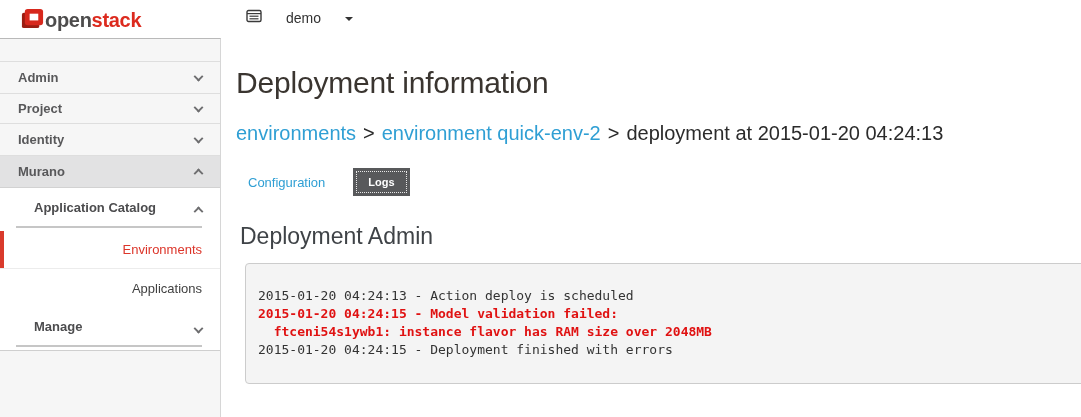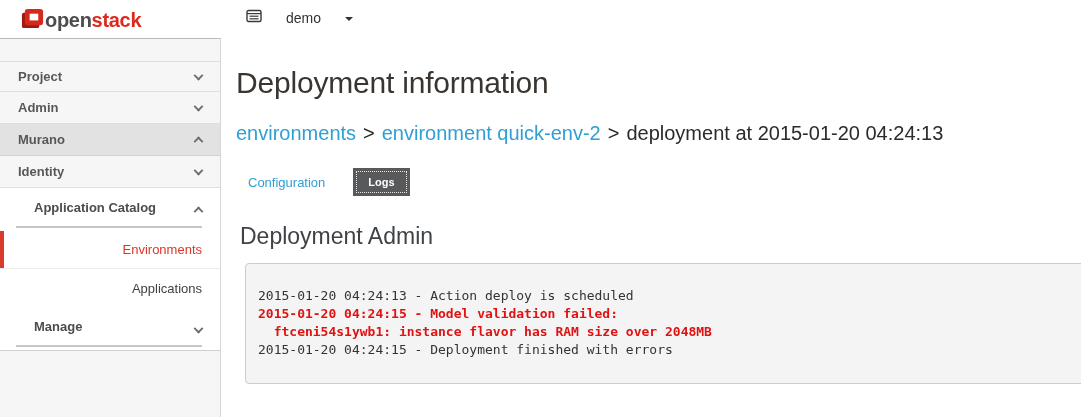--- a/index.html
+++ b/index.html
@@ -88,35 +88,35 @@
       </svg>
     </span>
     <span>demo</span>
     <span class="caret"></span>
   </div>
 </div>
 
 <div class="sidebar">
   <div class="side-spacer"></div>
 
+  <div class="dash-item h32">
+    <span>Admin</span>
+    <span class="chev down"></span>
+  </div>
   <div class="dash-item">
     <span>Project</span>
     <span class="chev down"></span>
   </div>
   <div class="dash-item h32">
-    <span>Admin</span>
+    <span>Identity</span>
     <span class="chev down"></span>
   </div>
   <div class="dash-item h32 active-dash">
     <span>Murano</span>
     <span class="chev up"></span>
-  </div>
-  <div class="dash-item h32">
-    <span>Identity</span>
-    <span class="chev down"></span>
   </div>
 
   <div class="panel-area">
     <div class="group-head">
       <span>Application Catalog</span>
       <span class="chev up"></span>
       <span class="underline"></span>
     </div>
     <div class="panel-item active">
       <span class="active-bar"></span>

